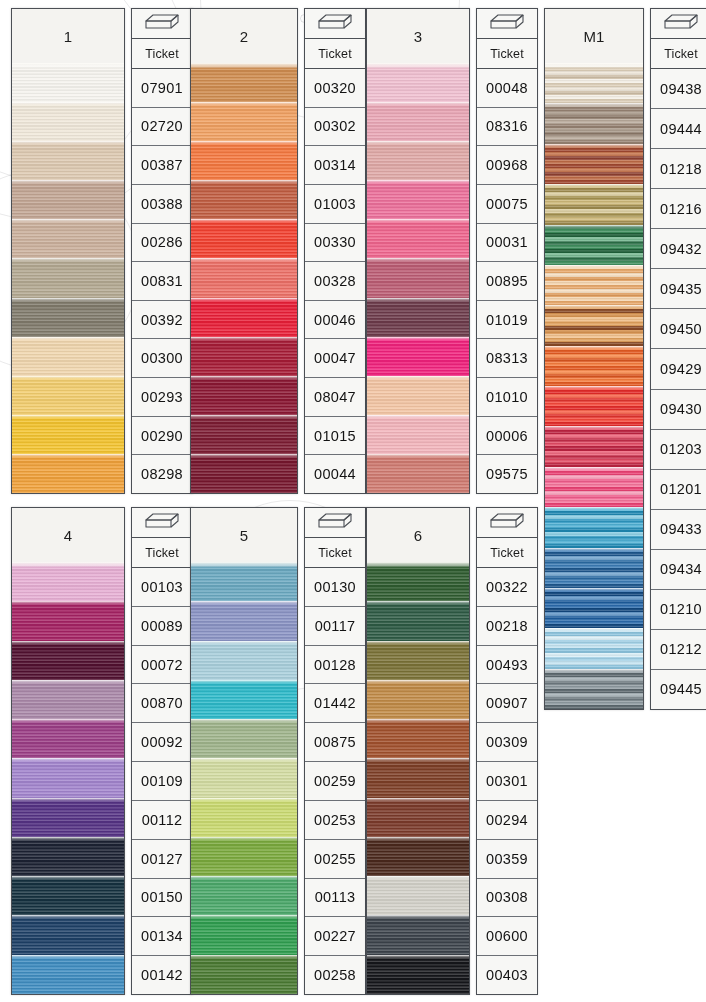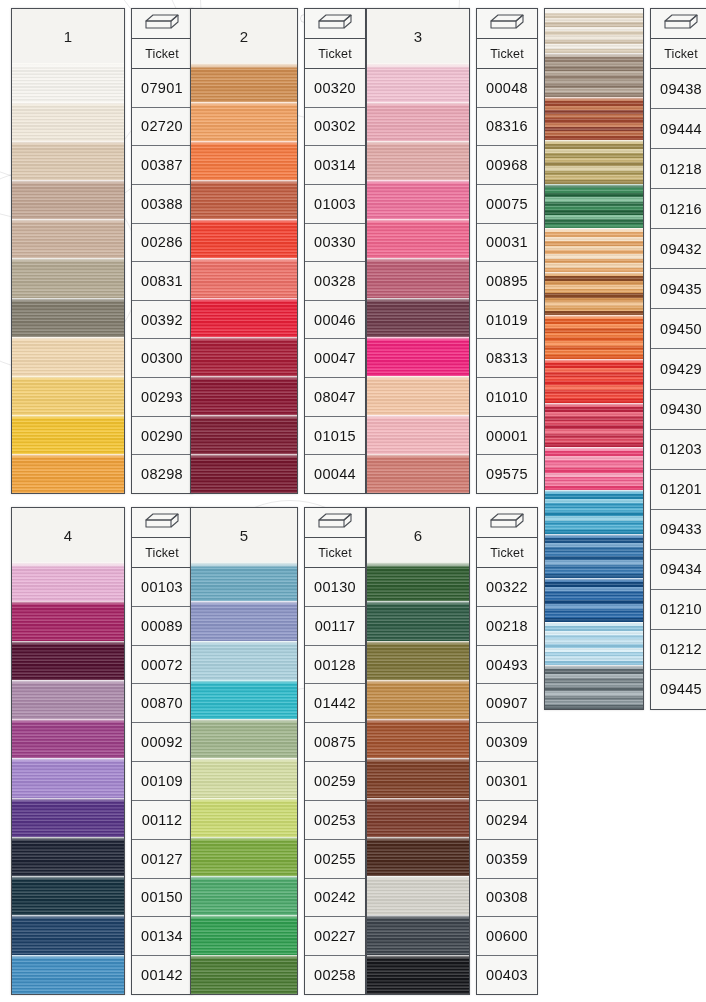--- a/index.html
+++ b/index.html
@@ -268,26 +268,27 @@
           <div class="ticket-label-cell" style="height: 30px;">Ticket</div>
           <div class="ticket-cell">00048</div>
           <div class="ticket-cell">08316</div>
           <div class="ticket-cell">00968</div>
           <div class="ticket-cell">00075</div>
           <div class="ticket-cell">00031</div>
           <div class="ticket-cell">00895</div>
           <div class="ticket-cell">01019</div>
           <div class="ticket-cell">08313</div>
           <div class="ticket-cell">01010</div>
-          <div class="ticket-cell">00001</div>
+          <div class="ticket-cell">00006</div>
           <div class="ticket-cell">09575</div>
         </div>
       </div>
       <div class="card" style="left: 544px; top: 8px;">
         <div class="swatch-panel" style="width: 100px; height: 702px;">
+          <div class="panel-head" style="height: 54px;">M1</div>
           <div class="swatch-stack">
             <div class="swatch first" title="09438" style="background: linear-gradient(rgb(244, 239, 230) 0%, rgb(244, 239, 230) 10%, rgb(221, 207, 185) 10%, rgb(221, 207, 185) 20%, rgb(239, 231, 218) 20%, rgb(239, 231, 218) 30%, rgb(205, 189, 166) 30%, rgb(205, 189, 166) 40%, rgb(244, 239, 230) 40%, rgb(244, 239, 230) 50%, rgb(221, 207, 185) 50%, rgb(221, 207, 185) 60%, rgb(239, 231, 218) 60%, rgb(239, 231, 218) 70%, rgb(205, 189, 166) 70%, rgb(205, 189, 166) 80%, rgb(244, 239, 230) 80%, rgb(244, 239, 230) 90%, rgb(221, 207, 185) 90%, rgb(221, 207, 185) 100%);"></div>
             <div class="swatch" title="09444" style="background: linear-gradient(rgb(184, 169, 154) 0%, rgb(184, 169, 154) 10%, rgb(150, 130, 114) 10%, rgb(150, 130, 114) 20%, rgb(173, 158, 143) 20%, rgb(173, 158, 143) 30%, rgb(139, 120, 104) 30%, rgb(139, 120, 104) 40%, rgb(184, 169, 154) 40%, rgb(184, 169, 154) 50%, rgb(150, 130, 114) 50%, rgb(150, 130, 114) 60%, rgb(173, 158, 143) 60%, rgb(173, 158, 143) 70%, rgb(139, 120, 104) 70%, rgb(139, 120, 104) 80%, rgb(184, 169, 154) 80%, rgb(184, 169, 154) 90%, rgb(150, 130, 114) 90%, rgb(150, 130, 114) 100%);"></div>
             <div class="swatch" title="01218" style="background: linear-gradient(rgb(189, 106, 69) 0%, rgb(189, 106, 69) 10%, rgb(160, 71, 47) 10%, rgb(160, 71, 47) 20%, rgb(201, 122, 83) 20%, rgb(201, 122, 83) 30%, rgb(142, 64, 48) 30%, rgb(142, 64, 48) 40%, rgb(189, 106, 69) 40%, rgb(189, 106, 69) 50%, rgb(160, 71, 47) 50%, rgb(160, 71, 47) 60%, rgb(201, 122, 83) 60%, rgb(201, 122, 83) 70%, rgb(142, 64, 48) 70%, rgb(142, 64, 48) 80%, rgb(189, 106, 69) 80%, rgb(189, 106, 69) 90%, rgb(160, 71, 47) 90%, rgb(160, 71, 47) 100%);"></div>
             <div class="swatch" title="01216" style="background: linear-gradient(rgb(205, 184, 121) 0%, rgb(205, 184, 121) 10%, rgb(158, 138, 77) 10%, rgb(158, 138, 77) 20%, rgb(221, 208, 164) 20%, rgb(221, 208, 164) 30%, rgb(164, 145, 79) 30%, rgb(164, 145, 79) 40%, rgb(205, 184, 121) 40%, rgb(205, 184, 121) 50%, rgb(158, 138, 77) 50%, rgb(158, 138, 77) 60%, rgb(221, 208, 164) 60%, rgb(221, 208, 164) 70%, rgb(164, 145, 79) 70%, rgb(164, 145, 79) 80%, rgb(205, 184, 121) 80%, rgb(205, 184, 121) 90%, rgb(158, 138, 77) 90%, rgb(158, 138, 77) 100%);"></div>
             <div class="swatch" title="09432" style="background: linear-gradient(rgb(43, 111, 71) 0%, rgb(43, 111, 71) 10%, rgb(63, 143, 94) 10%, rgb(63, 143, 94) 20%, rgb(31, 96, 57) 20%, rgb(31, 96, 57) 30%, rgb(121, 185, 147) 30%, rgb(121, 185, 147) 40%, rgb(43, 111, 71) 40%, rgb(43, 111, 71) 50%, rgb(63, 143, 94) 50%, rgb(63, 143, 94) 60%, rgb(31, 96, 57) 60%, rgb(31, 96, 57) 70%, rgb(121, 185, 147) 70%, rgb(121, 185, 147) 80%, rgb(43, 111, 71) 80%, rgb(43, 111, 71) 90%, rgb(63, 143, 94) 90%, rgb(63, 143, 94) 100%);"></div>
             <div class="swatch" title="09435" style="background: linear-gradient(rgb(244, 212, 174) 0%, rgb(244, 212, 174) 10%, rgb(232, 168, 106) 10%, rgb(232, 168, 106) 20%, rgb(247, 224, 196) 20%, rgb(247, 224, 196) 30%, rgb(221, 154, 90) 30%, rgb(221, 154, 90) 40%, rgb(244, 212, 174) 40%, rgb(244, 212, 174) 50%, rgb(232, 168, 106) 50%, rgb(232, 168, 106) 60%, rgb(247, 224, 196) 60%, rgb(247, 224, 196) 70%, rgb(221, 154, 90) 70%, rgb(221, 154, 90) 80%, rgb(244, 212, 174) 80%, rgb(244, 212, 174) 90%, rgb(232, 168, 106) 90%, rgb(232, 168, 106) 100%);"></div>
             <div class="swatch" title="09450" style="background: linear-gradient(rgb(224, 160, 92) 0%, rgb(224, 160, 92) 10%, rgb(138, 74, 38) 10%, rgb(138, 74, 38) 20%, rgb(215, 147, 80) 20%, rgb(215, 147, 80) 30%, rgb(240, 192, 140) 30%, rgb(240, 192, 140) 40%, rgb(224, 160, 92) 40%, rgb(224, 160, 92) 50%, rgb(138, 74, 38) 50%, rgb(138, 74, 38) 60%, rgb(215, 147, 80) 60%, rgb(215, 147, 80) 70%, rgb(240, 192, 140) 70%, rgb(240, 192, 140) 80%, rgb(224, 160, 92) 80%, rgb(224, 160, 92) 90%, rgb(138, 74, 38) 90%, rgb(138, 74, 38) 100%);"></div>
             <div class="swatch" title="09429" style="background: linear-gradient(rgb(244, 124, 61) 0%, rgb(244, 124, 61) 10%, rgb(227, 90, 34) 10%, rgb(227, 90, 34) 20%, rgb(250, 144, 85) 20%, rgb(250, 144, 85) 30%, rgb(217, 85, 31) 30%, rgb(217, 85, 31) 40%, rgb(244, 124, 61) 40%, rgb(244, 124, 61) 50%, rgb(227, 90, 34) 50%, rgb(227, 90, 34) 60%, rgb(250, 144, 85) 60%, rgb(250, 144, 85) 70%, rgb(217, 85, 31) 70%, rgb(217, 85, 31) 80%, rgb(244, 124, 61) 80%, rgb(244, 124, 61) 90%, rgb(227, 90, 34) 90%, rgb(227, 90, 34) 100%);"></div>
             <div class="swatch" title="09430" style="background: linear-gradient(rgb(244, 72, 58) 0%, rgb(244, 72, 58) 10%, rgb(227, 42, 40) 10%, rgb(227, 42, 40) 20%, rgb(249, 106, 82) 20%, rgb(249, 106, 82) 30%, rgb(224, 51, 44) 30%, rgb(224, 51, 44) 40%, rgb(244, 72, 58) 40%, rgb(244, 72, 58) 50%, rgb(227, 42, 40) 50%, rgb(227, 42, 40) 60%, rgb(249, 106, 82) 60%, rgb(249, 106, 82) 70%, rgb(224, 51, 44) 70%, rgb(224, 51, 44) 80%, rgb(244, 72, 58) 80%, rgb(244, 72, 58) 90%, rgb(227, 42, 40) 90%, rgb(227, 42, 40) 100%);"></div>
@@ -396,21 +397,21 @@
           </div>
           <div class="ticket-label-cell" style="height: 30px;">Ticket</div>
           <div class="ticket-cell">00130</div>
           <div class="ticket-cell">00117</div>
           <div class="ticket-cell">00128</div>
           <div class="ticket-cell">01442</div>
           <div class="ticket-cell">00875</div>
           <div class="ticket-cell">00259</div>
           <div class="ticket-cell">00253</div>
           <div class="ticket-cell">00255</div>
-          <div class="ticket-cell">00242</div>
+          <div class="ticket-cell">00113</div>
           <div class="ticket-cell">00227</div>
           <div class="ticket-cell">00258</div>
         </div>
       </div>
       <div class="card" style="left: 366px; top: 507px;">
         <div class="swatch-panel" style="width: 104px; height: 488px;">
           <div class="panel-head" style="height: 54px;">6</div>
           <div class="swatch-stack">
             <div class="swatch first" title="00322" style="background: rgb(47, 92, 48);"></div>
             <div class="swatch" title="00218" style="background: rgb(45, 90, 68);"></div>

